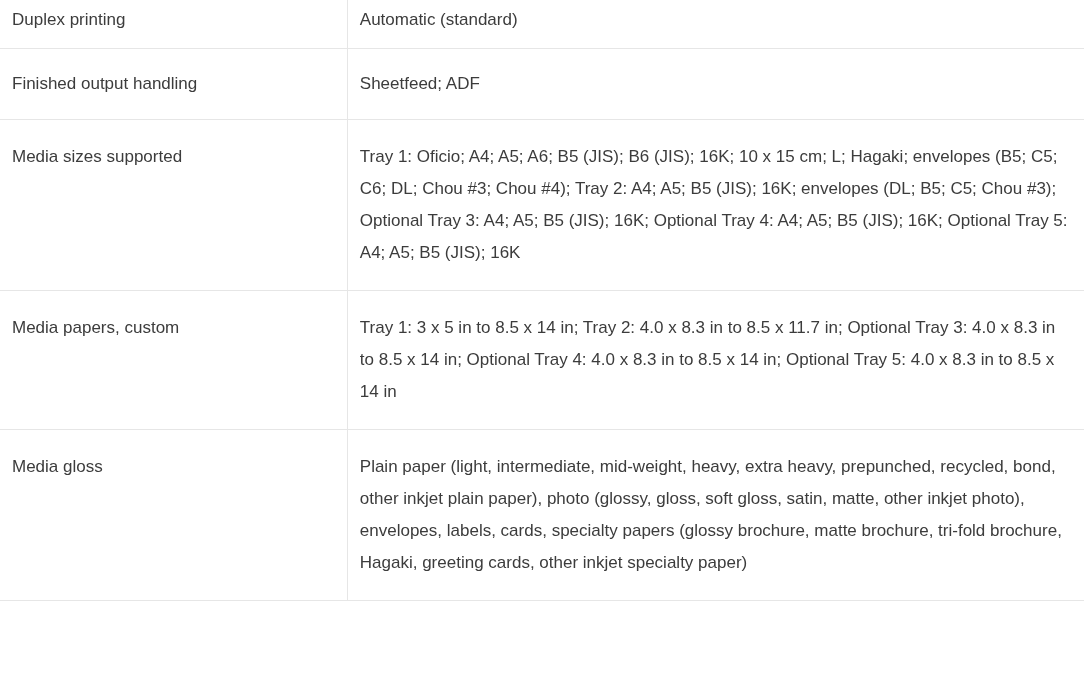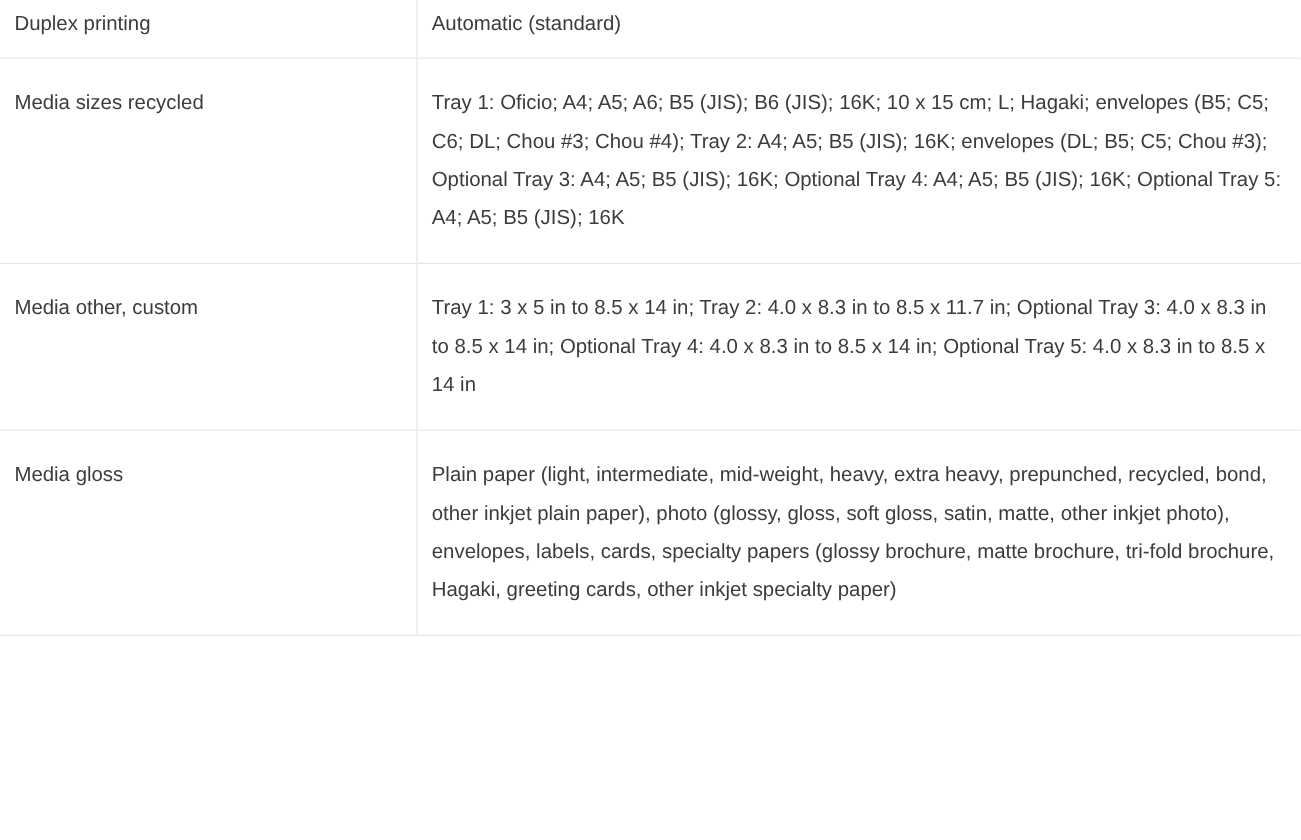--- a/index.html
+++ b/index.html
@@ -79,33 +79,41 @@
       <td class="label-cell">
         <span class="cell-inner">Duplex printing</span>
       </td>
       <td class="value-cell">
         <span class="cell-inner">Automatic (standard)</span>
       </td>
     </tr>
 
 
 
+    <tr class="row-standard">
+      <td class="label-cell">
+        <span class="cell-inner">Finished output handling</span>
+      </td>
+      <td class="value-cell">
+        <span class="cell-inner">Sheetfeed; ADF</span>
+      </td>
+    </tr>
 
     <tr class="row-tall">
       <td class="label-cell">
-        <span class="cell-inner">Media sizes recycled</span>
+        <span class="cell-inner">Media sizes supported</span>
       </td>
       <td class="value-cell">
         <span class="cell-inner">Tray 1: Oficio; A4; A5; A6; B5 (JIS); B6 (JIS); 16K; 10 x 15 cm; L; Hagaki; envelopes (B5; C5; C6; DL; Chou #3; Chou #4); Tray 2: A4; A5; B5 (JIS); 16K; envelopes (DL; B5; C5; Chou #3); Optional Tray 3: A4; A5; B5 (JIS); 16K; Optional Tray 4: A4; A5; B5 (JIS); 16K; Optional Tray 5: A4; A5; B5 (JIS); 16K</span>
       </td>
     </tr>
 
     <tr class="row-tall">
       <td class="label-cell">
-        <span class="cell-inner">Media other, custom</span>
+        <span class="cell-inner">Media papers, custom</span>
       </td>
       <td class="value-cell">
         <span class="cell-inner">Tray 1: 3 x 5 in to 8.5 x 14 in; Tray 2: 4.0 x 8.3 in to 8.5 x 11.7 in; Optional Tray 3: 4.0 x 8.3 in to 8.5 x 14 in; Optional Tray 4: 4.0 x 8.3 in to 8.5 x 14 in; Optional Tray 5: 4.0 x 8.3 in to 8.5 x 14 in</span>
       </td>
     </tr>
 
     <tr class="row-tall">
       <td class="label-cell">
         <span class="cell-inner">Media gloss</span>
       </td>

